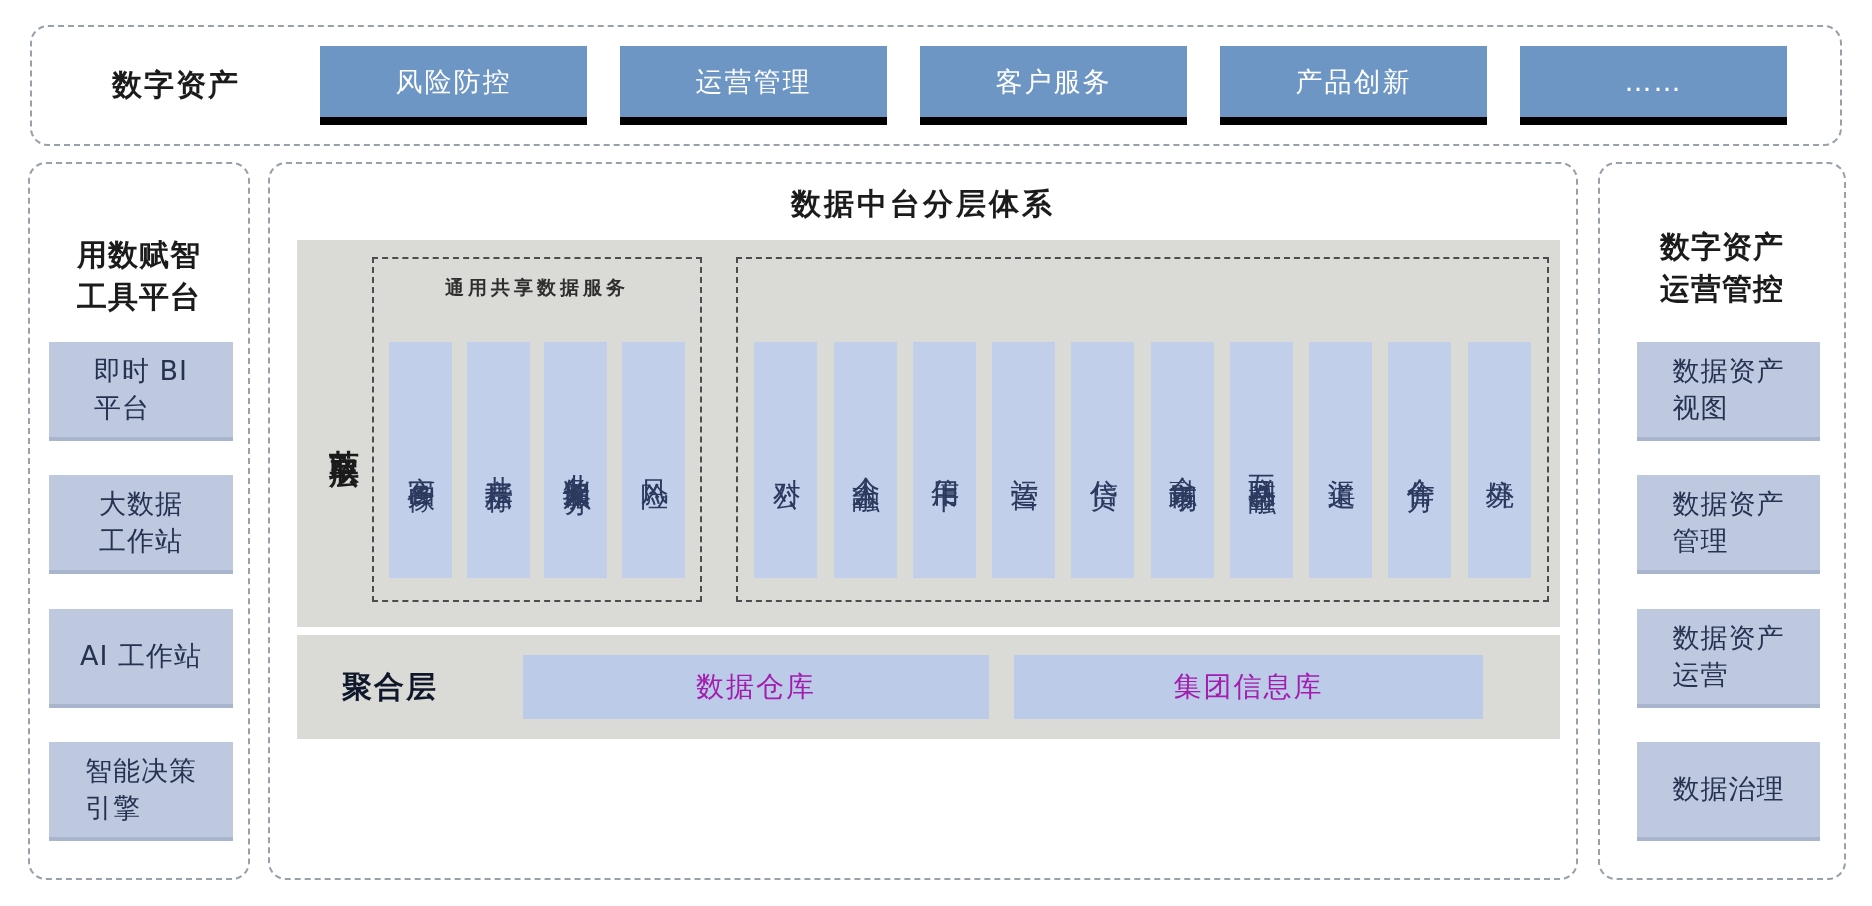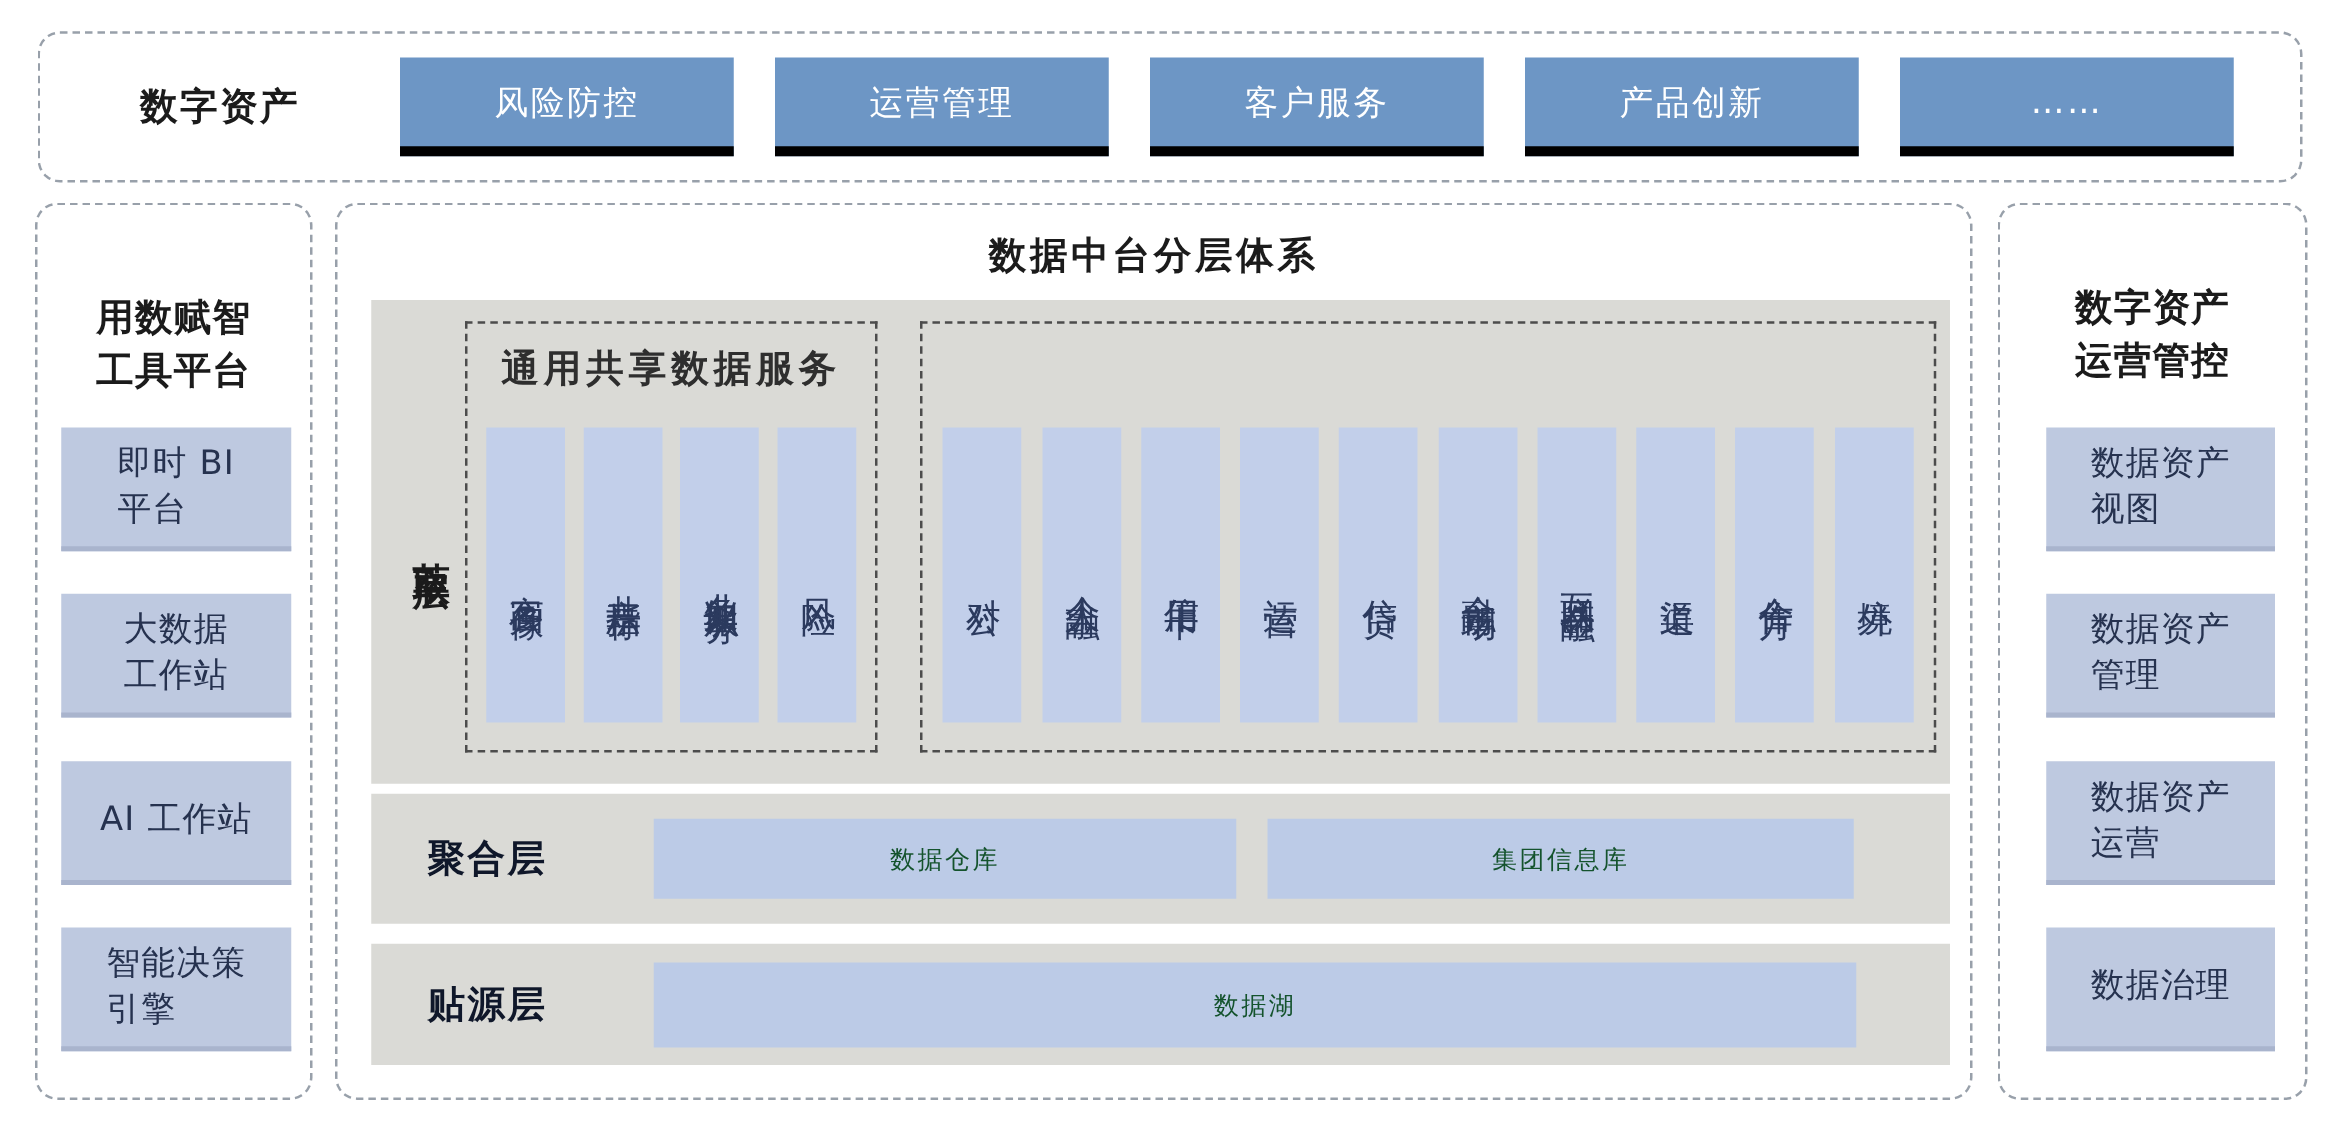--- a/index.html
+++ b/index.html
@@ -70,39 +70,39 @@
   .layer-hlabel {
     position: absolute; left: 45px; top: 50%; transform: translateY(-50%);
     font-size: 30px; font-weight: 700; color: #0f172a; letter-spacing: 2px;
   }
 
   .service-group { position: absolute; top: 17px; height: 345px; border: 2px dashed #4c4c4c; }
   .general-group      { left: 75px;  width: 330px; }
   .professional-group { left: 439px; width: 813px; }
   .service-title {
     position: absolute; top: 16px; left: 0; right: 0; text-align: center;
-    font-size: 30px; font-weight: 600; color: #2e2e2e; letter-spacing: 4px;
+    font-size: 19px; font-weight: 600; color: #2e2e2e; letter-spacing: 4px;
   }
   .columns-row {
     position: absolute; top: 83px; bottom: 22px; left: 0; right: 0;
     display: flex; justify-content: space-evenly;
   }
   .svc-col {
     width: 63px; height: 100%;
     background: #c2cfea;
     display: flex; align-items: center; justify-content: center;
     font-size: 28px; font-weight: 500; color: #2b3a5e;
     letter-spacing: 3px; line-height: 1.1;
   }
 
   .row-box {
     position: absolute;
     background: #bccbe7;
     display: flex; align-items: center; justify-content: center;
-    font-size: 20px; font-weight: 500; color: #14532d; letter-spacing: 2px;
+    font-size: 28px; font-weight: 500; color: #a21caf; letter-spacing: 2px;
   }
   .box-warehouse { left: 226px; top: 20px; width: 466px; height: 64px; }
   .box-groupinfo { left: 717px; top: 20px; width: 469px; height: 64px; }
   .box-datalake  { left: 226px; top: 15px; width: 962px; height: 68px; }
 </style>
 </head>
 <body>
 
 <div class="canvas">
 
@@ -160,24 +160,20 @@
         </div>
       </div>
     </div>
 
     <div class="gray-layer aggregate-layer">
       <div class="layer-hlabel">聚合层</div>
       <div class="row-box box-warehouse">数据仓库</div>
       <div class="row-box box-groupinfo">集团信息库</div>
     </div>
 
-    <div class="gray-layer source-layer">
-      <div class="layer-hlabel">贴源层</div>
-      <div class="row-box box-datalake">数据湖</div>
-    </div>
   </div>
 
   <div class="dashed-panel right-panel">
     <div class="panel-title">数字资产
 运营管控</div>
     <div class="side-box pos-1">数据资产
 视图</div>
     <div class="side-box pos-2">数据资产
 管理</div>
     <div class="side-box pos-3">数据资产

